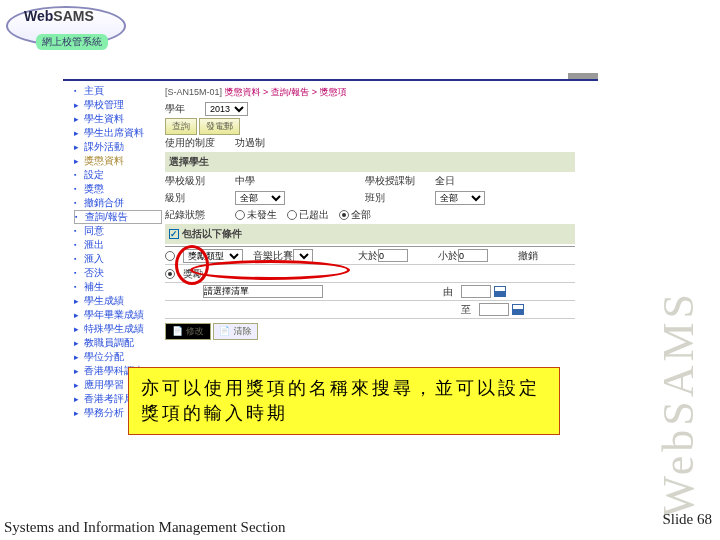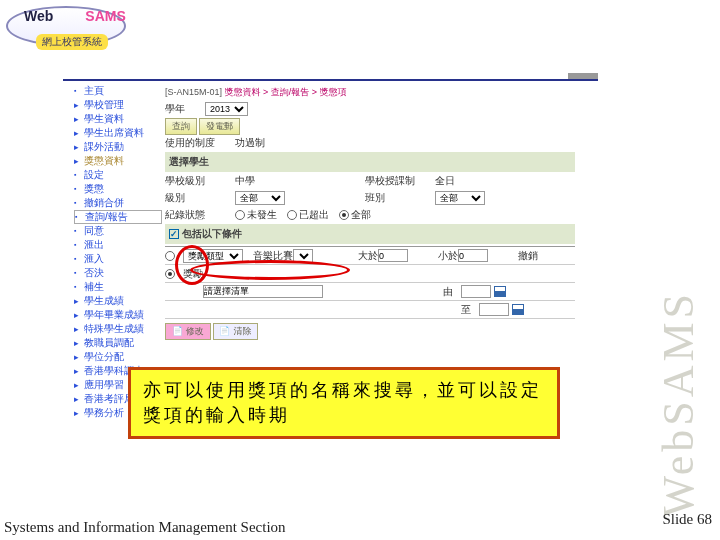--- a/index.html
+++ b/index.html
@@ -1,21 +1,21 @@
 <!DOCTYPE html>
 <html><head>
 <meta charset="utf-8">
 <style>
   * { margin: 0; padding: 0; box-sizing: border-box; }
   body { font-family: Arial, "Microsoft JhengHei", sans-serif; font-size: 11px; background: #fff; width: 720px; height: 540px; position: relative; overflow: hidden; }
   .logo { position: absolute; top: 6px; left: 6px; width: 120px; height: 48px; }
   .logo-oval { position: absolute; width: 120px; height: 40px; border: 2px solid #88b; border-radius: 50%; background: linear-gradient(#fff,#eef); }
   .logo-text { position: absolute; top: 2px; left: 18px; font-weight: bold; font-size: 14px; color: #224; }
-  .logo-text .s { color: #ec4899; padding-left: 32px; }
-  .logo-sub { position: absolute; top: 28px; left: 30px; font-size: 10px; color: #336; background:#fde047; padding:1px 6px; border-radius:6px;}
+  .logo-text .s { color: #404040; }
+  .logo-sub { position: absolute; top: 28px; left: 30px; font-size: 10px; color: #336; background:#86efac; padding:1px 6px; border-radius:6px;}
   .hr-line { position: absolute; top: 79px; left: 63px; width: 535px; height: 2px; background: #27318b; }
   .hr-accent { position: absolute; top: 73px; left: 568px; width: 30px; height: 6px; background: #999; }
   .sidebar { position: absolute; top: 84px; left: 74px; width: 88px; font-size: 10px; color: #2a4fdb; }
   .sidebar .item { display: flex; align-items: center; height: 14px; line-height: 14px; cursor: pointer; white-space: nowrap; }
   .sidebar .item .arrow { width: 10px; font-size: 9px; color: #2a4fdb; }
   .sidebar .item .bullet { width: 10px; font-size: 7px; color: #2a4fdb; }
   .sidebar .item.active { background: #fff; border: 1px solid #aaa; }
   .sidebar .item.redtext { color: #a83; }
   .main { position: absolute; top: 84px; left: 165px; width: 410px; font-size: 10px; color: #333; }
   .main .row { display: flex; align-items: center; height: 16px; margin-bottom: 1px; }
@@ -28,21 +28,21 @@
   .lbl { width: 70px; color: #333; }
   .radio { appearance: none; width: 10px; height: 10px; border: 1px solid #666; border-radius: 50%; display:inline-block; vertical-align:middle; margin-right:2px; background:#fff;}
   .radio.checked::after { content:''; display:block; width:4px; height:4px; background:#333; border-radius:50%; margin:2px;}
   .checkbox { appearance:none; width:10px; height:10px; border:1px solid #06a; display:inline-block; vertical-align:middle; margin-right:3px; background:#dfe8cf;}
   .checkbox.checked::after { content:'✓'; display:block; font-size:9px; line-height:8px; color:#06a; margin-left:0px;}
   .table-zone { border-top: 1px solid #999; margin-top: 2px; }
   .trow { display: flex; align-items: center; height: 18px; border-bottom: 1px solid #ccc; }
   .trow .cell { display:flex; align-items:center; }
   input.txt { font-size:9px; height:13px; border:1px solid #999; background:#fff; }
   .highlight-oval { position: absolute; border: 3px solid #d00; border-radius: 50%; pointer-events:none; }
-  .annotation { position: absolute; top: 367px; left: 128px; width: 432px; background: #ffff33; border: 3px solid #c2410c; padding: 8px 12px; font-size: 18px; font-family: "Microsoft JhengHei","PMingLiU",serif; letter-spacing: 3px; line-height: 1.4; }
+  .annotation { position: absolute; top: 367px; left: 128px; width: 432px; background: #ffff33; border: 1px solid #c2410c; padding: 8px 12px; font-size: 18px; font-family: "Microsoft JhengHei","PMingLiU",serif; letter-spacing: 3px; line-height: 1.4; }
   .watermark { position: absolute; right: 16px; top: 290px; font-size: 44px; color: rgba(160,160,140,0.45); writing-mode: vertical-rl; transform: rotate(180deg); font-family: "Times New Roman", serif; letter-spacing: 4px; }
   .footer-left { position: absolute; bottom: 4px; left: 4px; font-size: 15px; font-family: "Times New Roman", serif; color: #222; }
   .footer-right { position: absolute; bottom: 12px; right: 8px; font-size: 15px; font-family: "Times New Roman", serif; color: #222; }
   .cal-icon { display:inline-block; width:12px; height:11px; border:1px solid #36a; background: linear-gradient(#fff 40%, #36a 40%); margin-left:3px; vertical-align:middle;}
 </style>
 </head>
 <body>
 
 <div class="logo">
   <div class="logo-oval"></div>
@@ -241,21 +241,21 @@
       <span class="cell" style="width:296px;"></span>
       <span class="cell" style="width:18px;">至</span>
       <span class="cell">
           <input class="txt" style="width: 30px;">
           <span class="cal-icon"></span>
         </span>
     </div>
   </div>
 
   <div class="row" style="margin-top:4px;">
-    <span class="btn-img" style="background:#f9a8d4;text-align:center;">📄 <span>修改</span></span>
+    <span class="btn-img" style="background:#000000;text-align:center;">📄 <span>修改</span></span>
     <span class="btn-img" style="background:#eef;">📄 <span>清除</span></span>
   </div>
 </div>
 
 <div class="highlight-oval" style="top:245px; left:175px; width:34px; height:40px;"></div>
 <div class="highlight-oval" style="top:260px; left:190px; width:160px; height:20px;"></div>
 
 <div class="annotation">亦可以使用獎項的名稱來搜尋，並可以設定獎項的輸入時期</div>
 
 <div class="watermark">WebSAMS</div>

